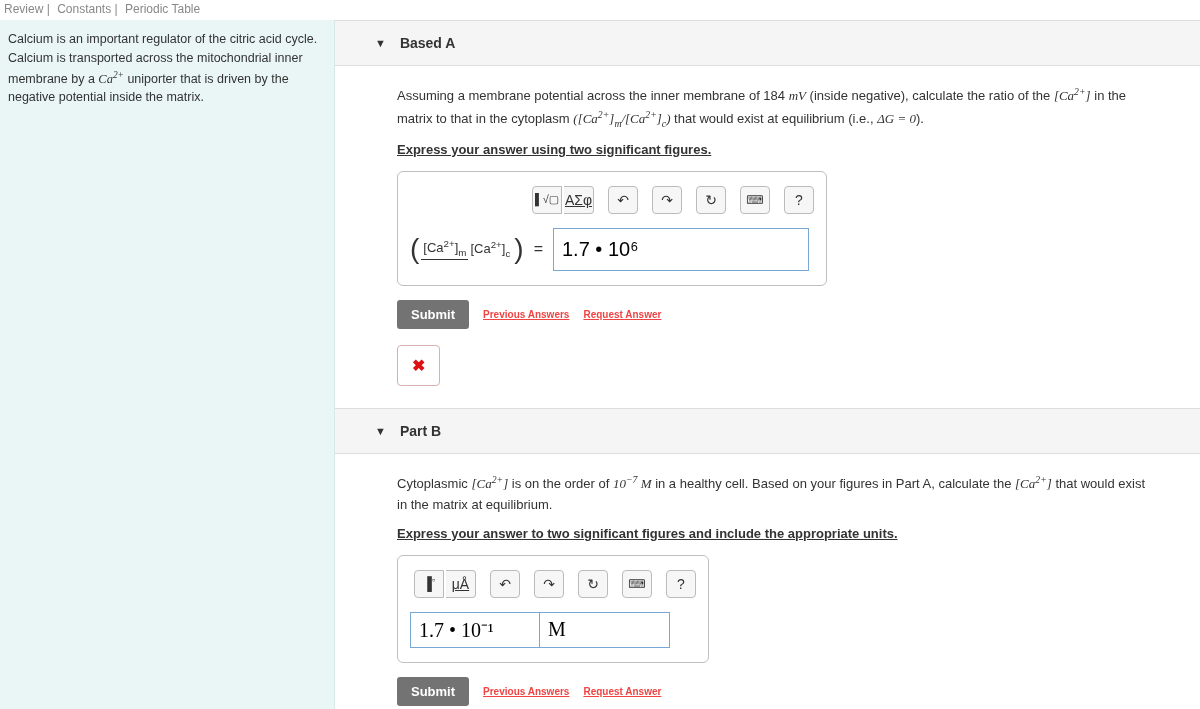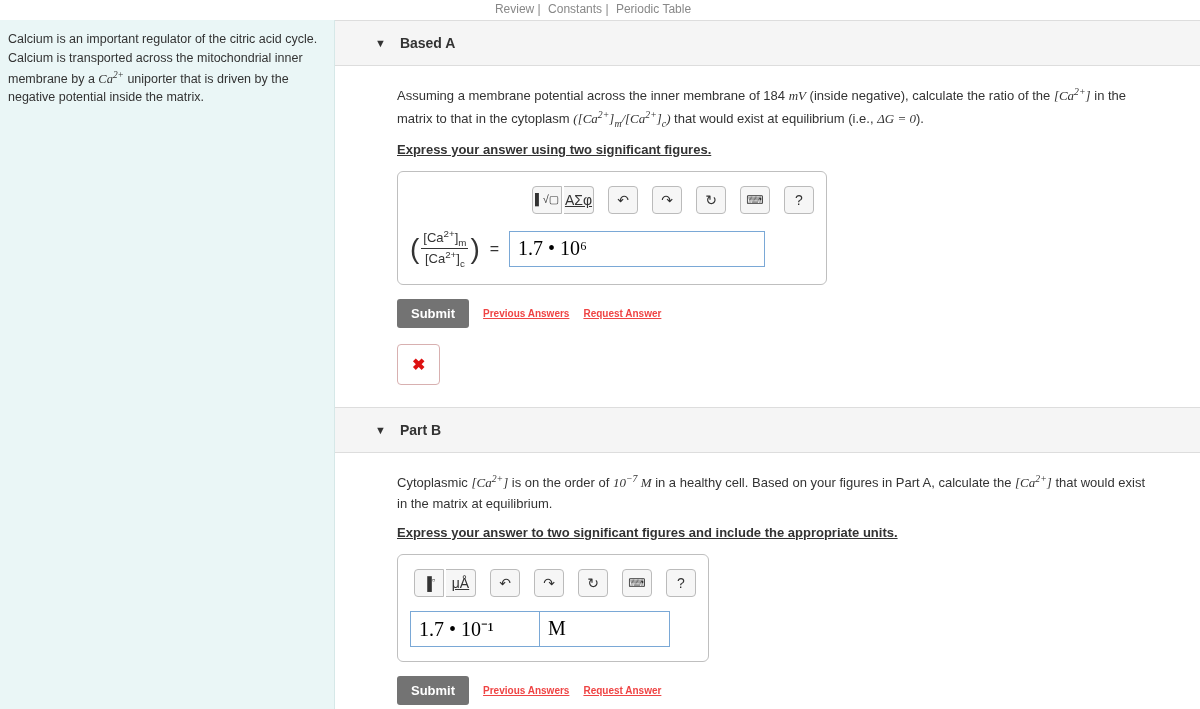--- a/index.html
+++ b/index.html
@@ -4,21 +4,21 @@
 <style>
   * { box-sizing: border-box; margin: 0; padding: 0; }
   body {
     font-family: Arial, Helvetica, sans-serif;
     font-size: 13px;
     color: #333;
     background: #fff;
     width: 1200px;
   }
   .top-links {
-    text-align: center;
+    text-align: left;
     padding: 2px 18px 4px 0;
     font-size: 12px;
     color: #888;
   }
   .top-links span { margin-left: 4px; }
   .container { display: flex; }
   .sidebar {
     width: 335px;
     background: #eaf6f6;
     padding: 10px 12px 14px 8px;
@@ -75,36 +75,35 @@
   .tbtn.group-right { border-radius: 0 4px 4px 0; border-left: none; text-decoration: underline; }
   .tbtn.solo { border-radius: 4px; }
   .tspacer { width: 10px; }
   .input-row { display: flex; align-items: center; gap: 10px; }
   .fraction-paren {
     display: flex; align-items: center;
     font-size: 28px;
   }
   .fraction {
     display: inline-flex;
-    flex-direction: column;
     align-items: center;
     font-size: 13px;
     line-height: 1.2;
     margin: 0 2px;
   }
   .fraction .num { border-bottom: 1px solid #333; padding: 0 2px; }
   .fraction .den { padding: 0 2px; }
   .eqsign { font-size: 16px; }
   .ans-input {
     border: 1px solid #7aa8d6;
-    height: 36px;
+    height: 43px;
     width: 256px;
     font-size: 20px;
     padding: 8px 8px;
-    font-family: Liberation Serif, serif;
+    font-family: Liberation Sans, sans-serif;
   }
   .submit-row { margin-top: 14px; display: flex; align-items: center; gap: 14px; }
   .submit-btn {
     background: #737373;
     color: #fff;
     border: none;
     border-radius: 3px;
     padding: 7px 14px;
     font-size: 13px;
     font-weight: bold;

